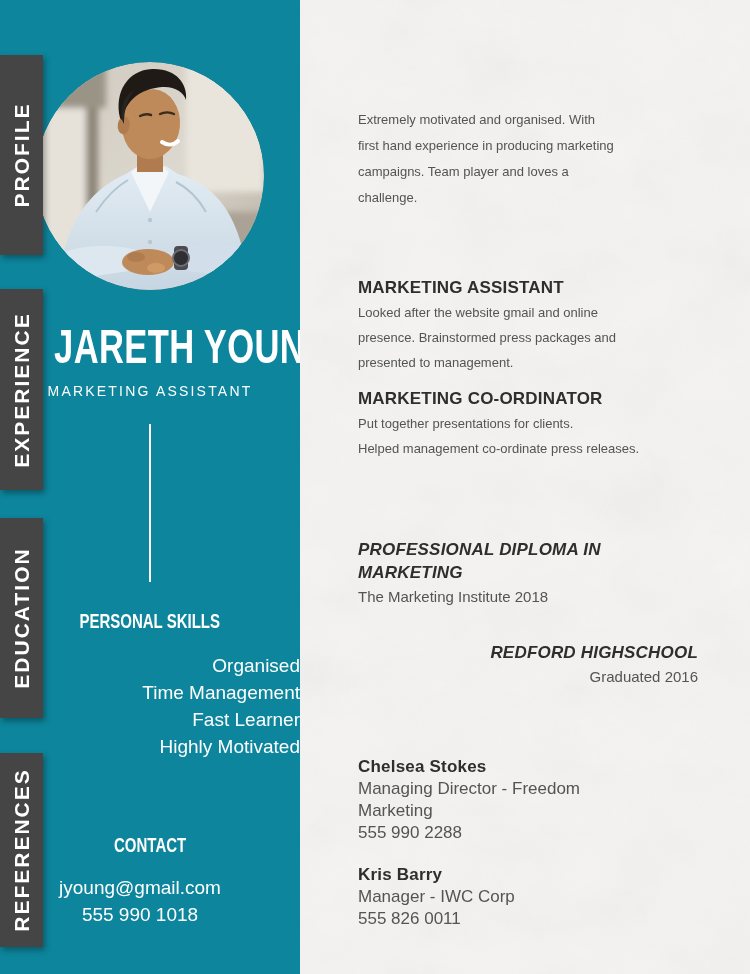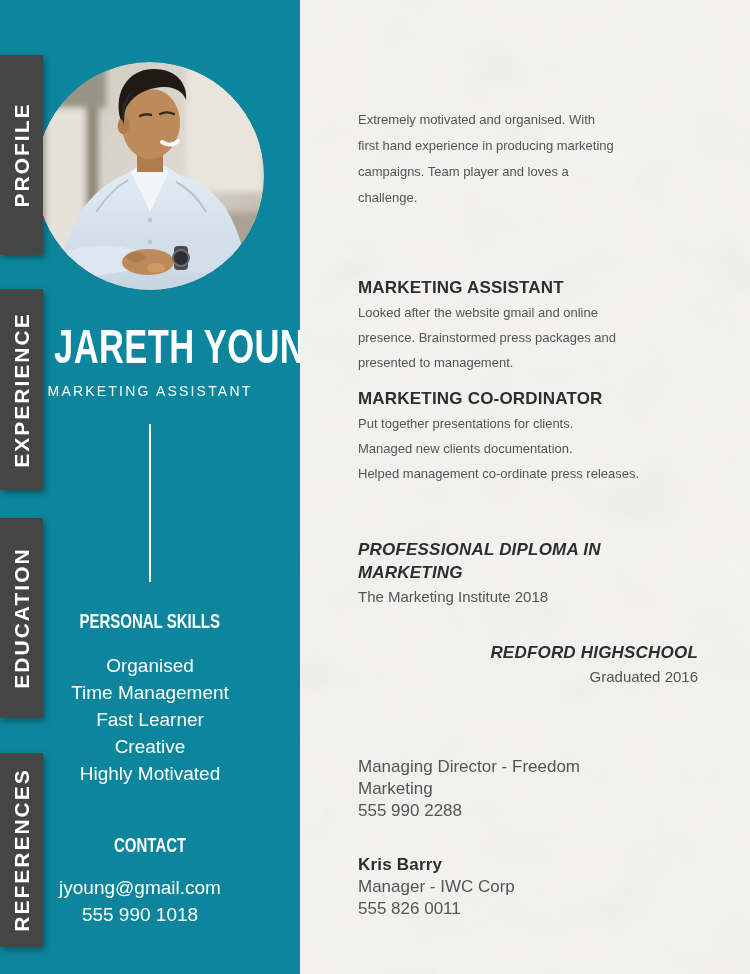--- a/index.html
+++ b/index.html
@@ -31,21 +31,21 @@
   .divider{
     position:absolute;left:149px;top:424px;width:2px;height:158px;background:#ffffff;
   }
   .side-heading{
     position:absolute;left:0;width:300px;text-align:center;
     font-size:20px;font-weight:bold;line-height:34px;
   }
   .side-heading.skills{top:604px;}
   .side-heading.contact{top:828px;}
   .skill-list{position:absolute;left:0;top:652px;width:300px;text-align:center;}
-  .skill-list div{font-size:19px;line-height:27px;font-weight:normal;}
+  .skill-list div{font-size:19px;line-height:27px;font-weight:normal;text-align:right;}
   .contact-lines{position:absolute;left:0;top:874px;width:280px;text-align:center;}
   .contact-lines div{font-size:19px;line-height:27px;}
   
   .content{
     position:absolute;left:300px;top:0;width:450px;height:974px;
     background:#f3f2f0;
   }
   .paper-noise{position:absolute;left:0;top:0;opacity:.5;pointer-events:none;}
   
   .tab{
@@ -69,21 +69,21 @@
   .blk-experience{top:276px;width:380px;}
   .blk-experience .job2{margin-top:12px;}
   .blk-experience .body-line{line-height:25px;}
   .blk-education{top:538px;width:340px;}
   .blk-education .h-right{line-height:23px;font-style:italic;}
   .blk-education .detail{font-size:15px;line-height:25px;}
   .blk-education .item2{margin-top:32px;text-align:right;}
   .blk-references{top:756px;width:330px;}
   .blk-references .h-right{line-height:22px;}
   .blk-references .ref-line{font-size:17px;line-height:22px;}
-  .blk-references .person2{margin-top:32px;}
+  .blk-references .person2{margin-top:20px;}
 </style>
 </head>
 <body>
 
 <div class="page">
 
   <div class="sidebar">
 
     <div class="photo-wrap">
       <svg width="228" height="228" viewBox="0 0 228 228">
@@ -156,21 +156,20 @@
     <div class="divider"></div>
 
     <div class="side-heading skills">
       <span class="condensed-sm">PERSONAL SKILLS</span>
     </div>
 
     <div class="skill-list">
       <div>Organised</div>
       <div>Time Management</div>
       <div>Fast Learner</div>
-      <div>Creative</div>
       <div>Highly Motivated</div>
     </div>
 
     <div class="side-heading contact">
       <span class="condensed-sm">CONTACT</span>
     </div>
 
     <div class="contact-lines">
       <div>jyoung@gmail.com</div>
       <div>555 990 1018</div>
@@ -199,36 +198,36 @@
     </div>
 
     <div class="block blk-experience">
       <div class="h-right">MARKETING ASSISTANT</div>
       <div class="body-line">Looked after the website gmail and online</div>
       <div class="body-line">presence. Brainstormed press packages and</div>
       <div class="body-line">presented to management.</div>
       <div class="job2">
         <div class="h-right">MARKETING CO-ORDINATOR</div>
         <div class="body-line">Put together presentations for clients.</div>
-        <div class="body-line">Managed new clients documentation.</div>
         <div class="body-line">Helped management co-ordinate press releases.</div>
       </div>
     </div>
 
     <div class="block blk-education">
       <div class="h-right">PROFESSIONAL DIPLOMA IN</div>
       <div class="h-right">MARKETING</div>
       <div class="detail">The Marketing Institute 2018</div>
       <div class="item2">
         <div class="h-right">REDFORD HIGHSCHOOL</div>
         <div class="detail">Graduated 2016</div>
       </div>
     </div>
 
     <div class="block blk-references">
+      <div class="h-right">Chelsea Stokes</div>
       <div class="ref-line">Managing Director - Freedom</div>
       <div class="ref-line">Marketing</div>
       <div class="ref-line">555 990 2288</div>
       <div class="person2">
         <div class="h-right">Kris Barry</div>
         <div class="ref-line">Manager - IWC Corp</div>
         <div class="ref-line">555 826 0011</div>
       </div>
     </div>
   </div>

